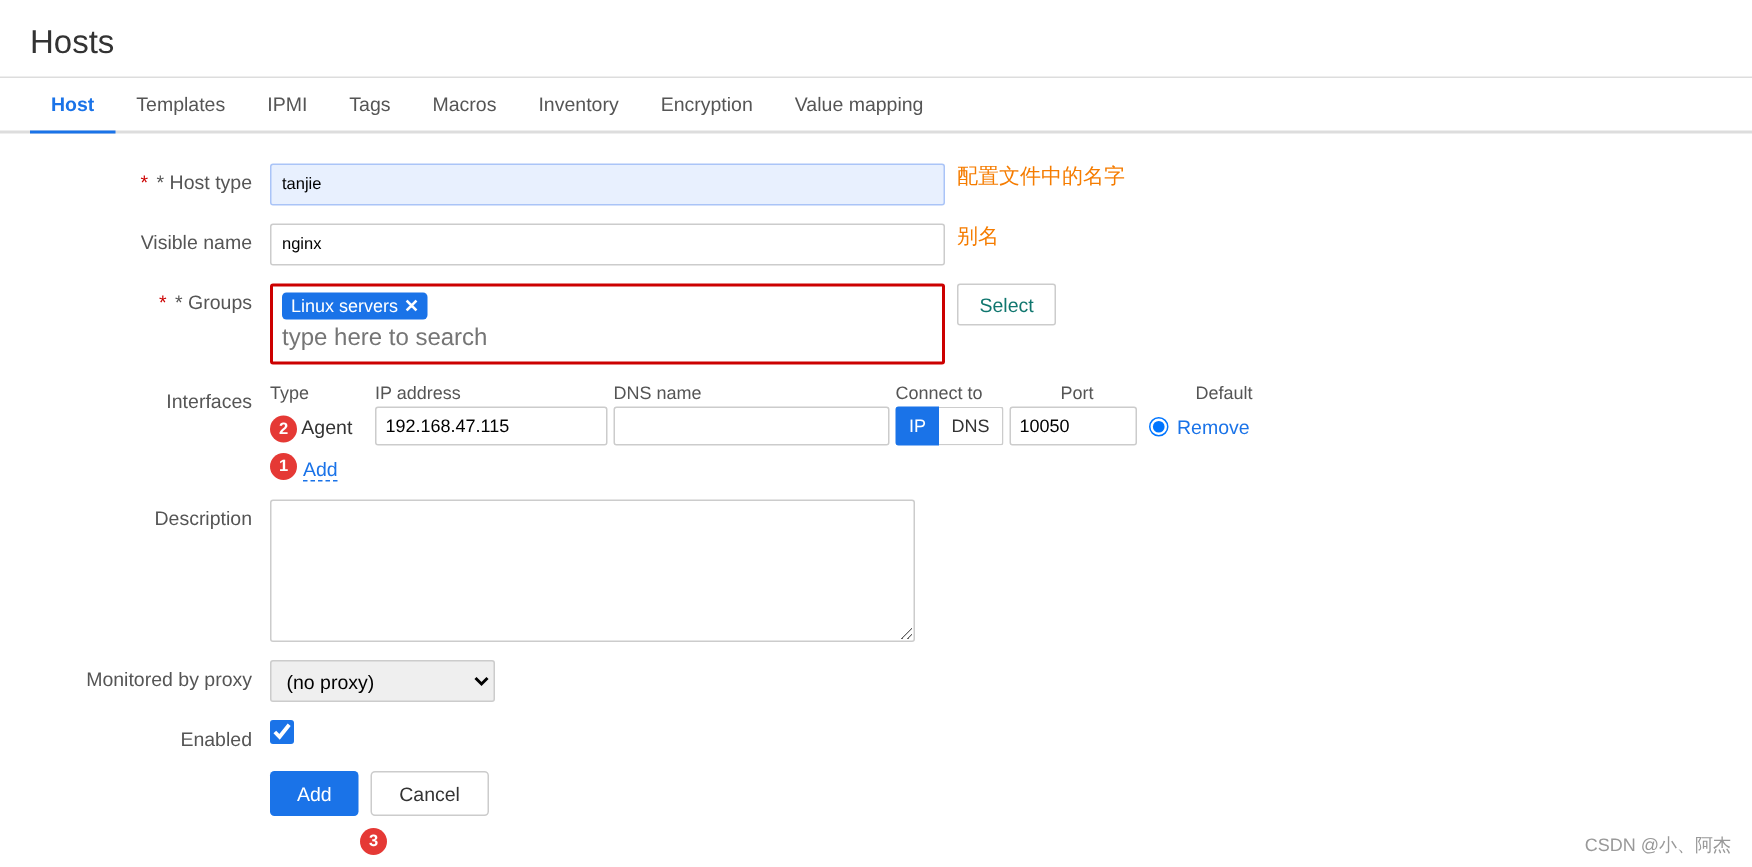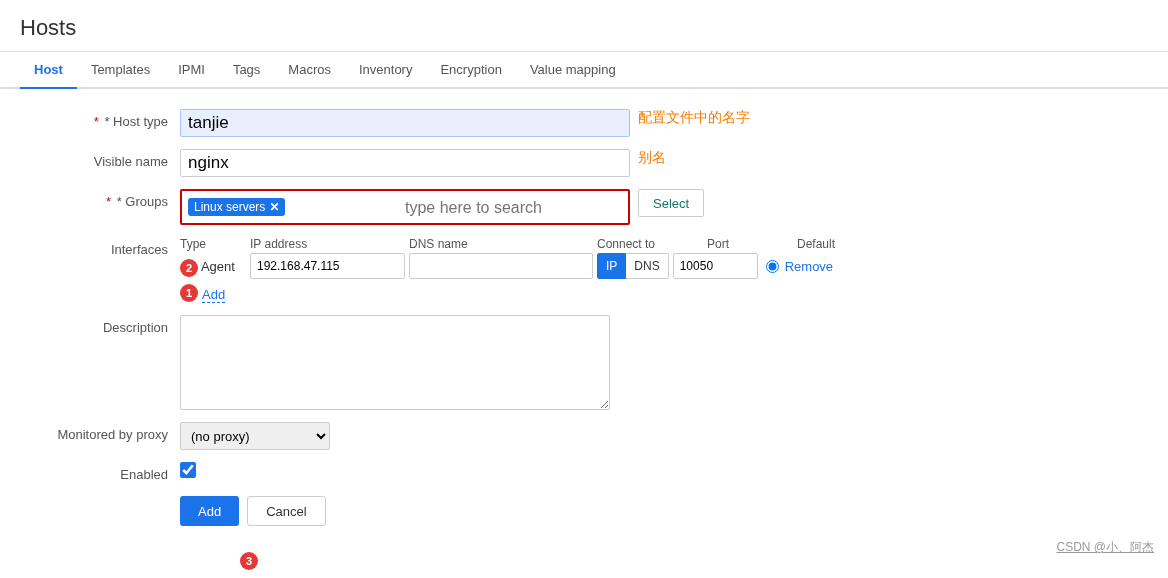--- a/index.html
+++ b/index.html
@@ -57,39 +57,39 @@
     }
     .form-label .required {
       color: #c00;
       margin-right: 2px;
     }
 
     .form-control {
       border: 1px solid #ccc;
       border-radius: 2px;
       padding: 4px 7px;
-      font-size: 17px;
+      font-size: 11px;
       height: 28px;
       outline: none;
     }
 
     .input-hostname {
       width: 450px;
       background: #e8f0fe;
       border: 1px solid #aac4f7;
     }
 
     .input-visible {
       width: 450px;
     }
 
     .groups-wrapper {
       display: flex;
-      align-items: center;
-      flex-direction: row;
+      align-items: flex-start;
+      flex-direction: column;
       border: 2px solid #c00;
       border-radius: 2px;
       padding: 4px 6px;
       width: 450px;
       min-height: 28px;
     }
     .groups-top {
       display: flex;
       align-items: center;
       flex-wrap: wrap;
@@ -272,26 +272,25 @@
       border-radius: 3px;
       padding: 6px 18px;
       font-size: 13px;
       cursor: pointer;
       height: 30px;
     }
 
     
     .page-footer {
       position: fixed;
-      bottom: 16px;
+      bottom: 0;
       right: 0;
       padding: 6px 14px;
       font-size: 12px;
       color: #999;
-      text-decoration: underline;
     }
 
     
     .badge-circle {
       display: inline-flex;
       align-items: center;
       justify-content: center;
       background: #e53935;
       color: #fff;
       border-radius: 50%;

